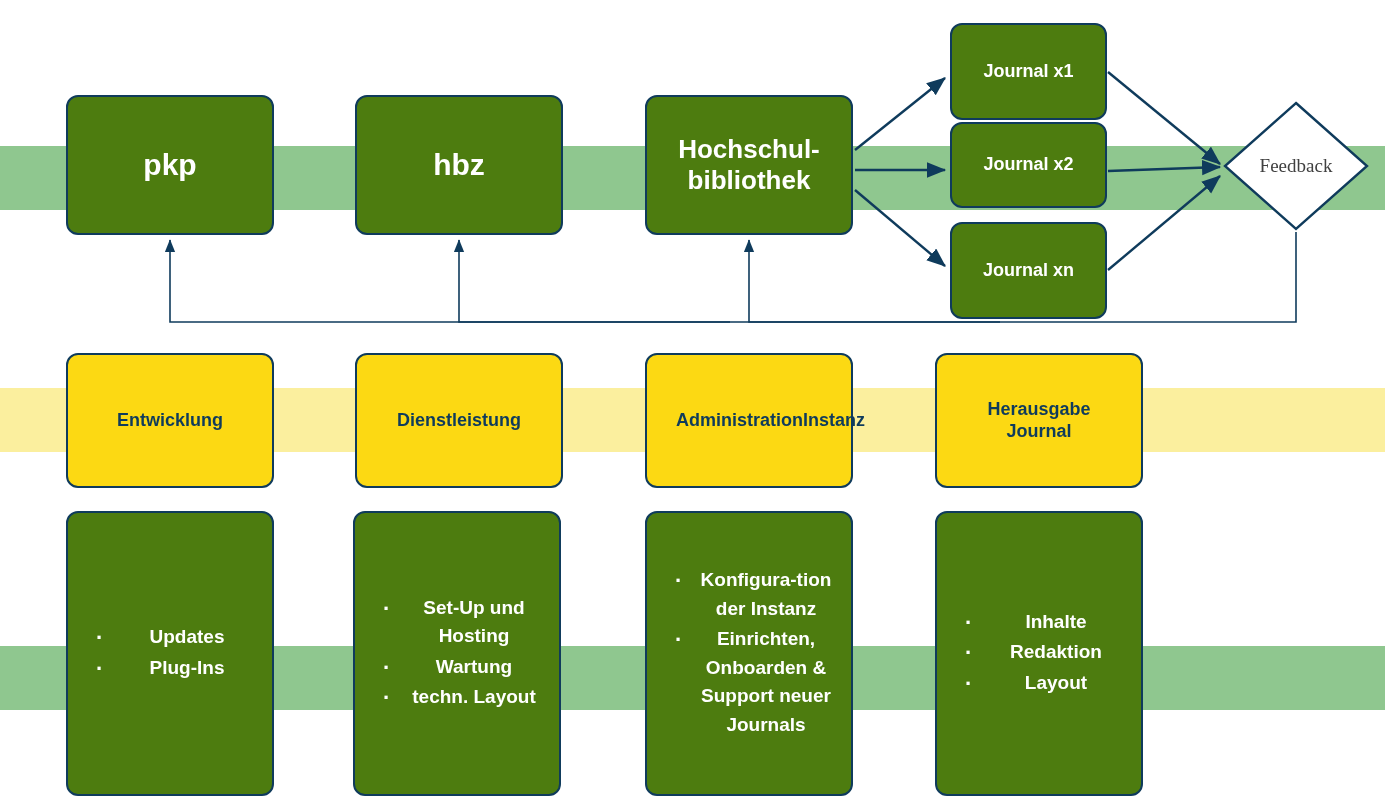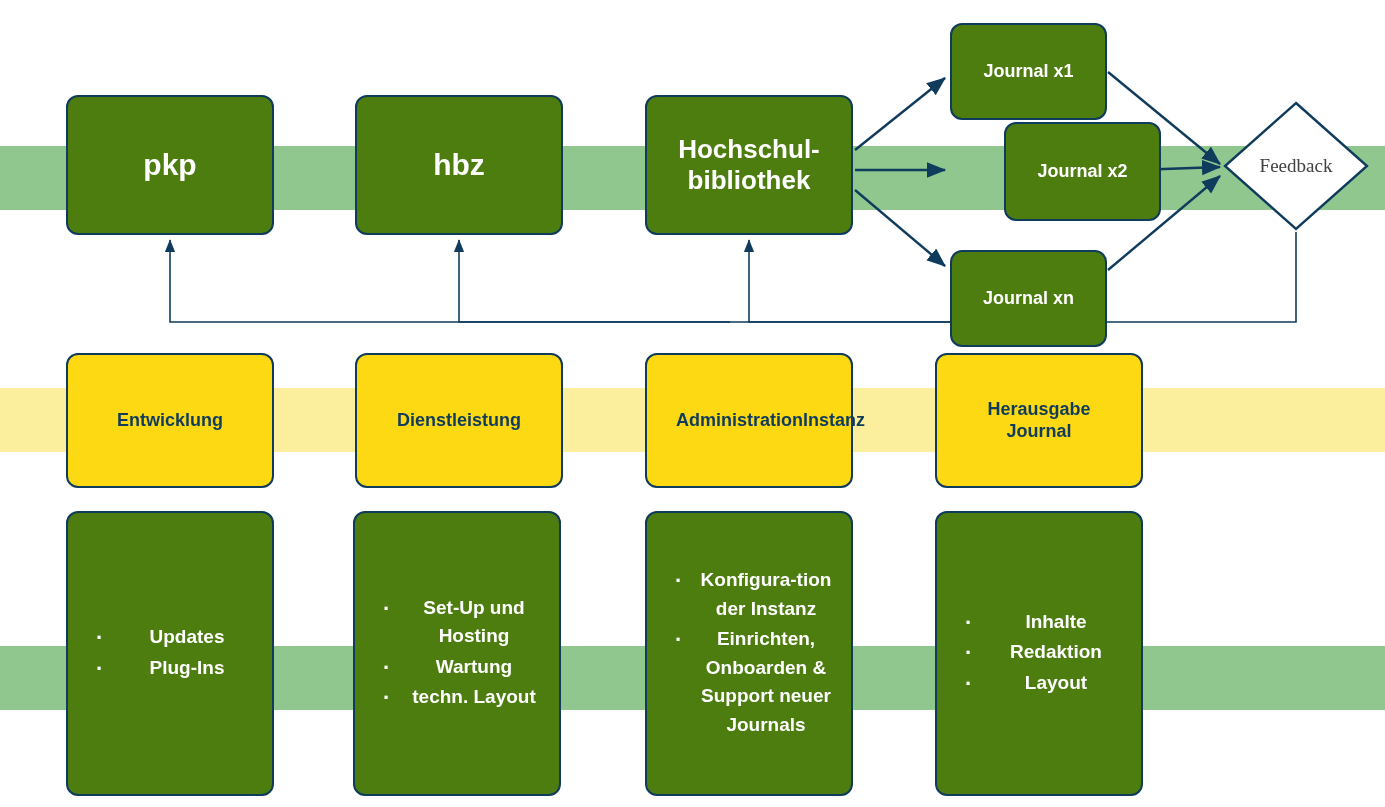--- a/index.html
+++ b/index.html
@@ -62,22 +62,22 @@
     color: #ffffff;
   }
   .node-yellow {
     background: #fcd913;
     color: #0f3b5c;
   }
   .n-pkp { left: 66px; top: 95px; width: 208px; height: 140px; font-size: 30px; }
   .n-hbz { left: 355px; top: 95px; width: 208px; height: 140px; font-size: 30px; }
   .n-hsb { left: 645px; top: 95px; width: 208px; height: 140px; font-size: 26px; }
   .n-j1 { left: 950px; top: 23px; width: 157px; height: 97px; font-size: 18px; }
-  .n-j2 { left: 1004px; top: 122px; width: 157px; height: 99px; font-size: 18px; }
-  .n-jn { left: 950px; top: 222px; width: 157px; height: 97px; font-size: 18px; margin-top: 28px; }
+  .n-j2 { left: 950px; top: 122px; width: 157px; height: 86px; font-size: 18px; }
+  .n-jn { left: 950px; top: 222px; width: 157px; height: 97px; font-size: 18px; }
 
   .diamond-wrap {
     position: absolute;
     left: 1222px;
     top: 100px;
     width: 148px;
     height: 132px;
   }
   .diamond-shape {
     position: absolute;

